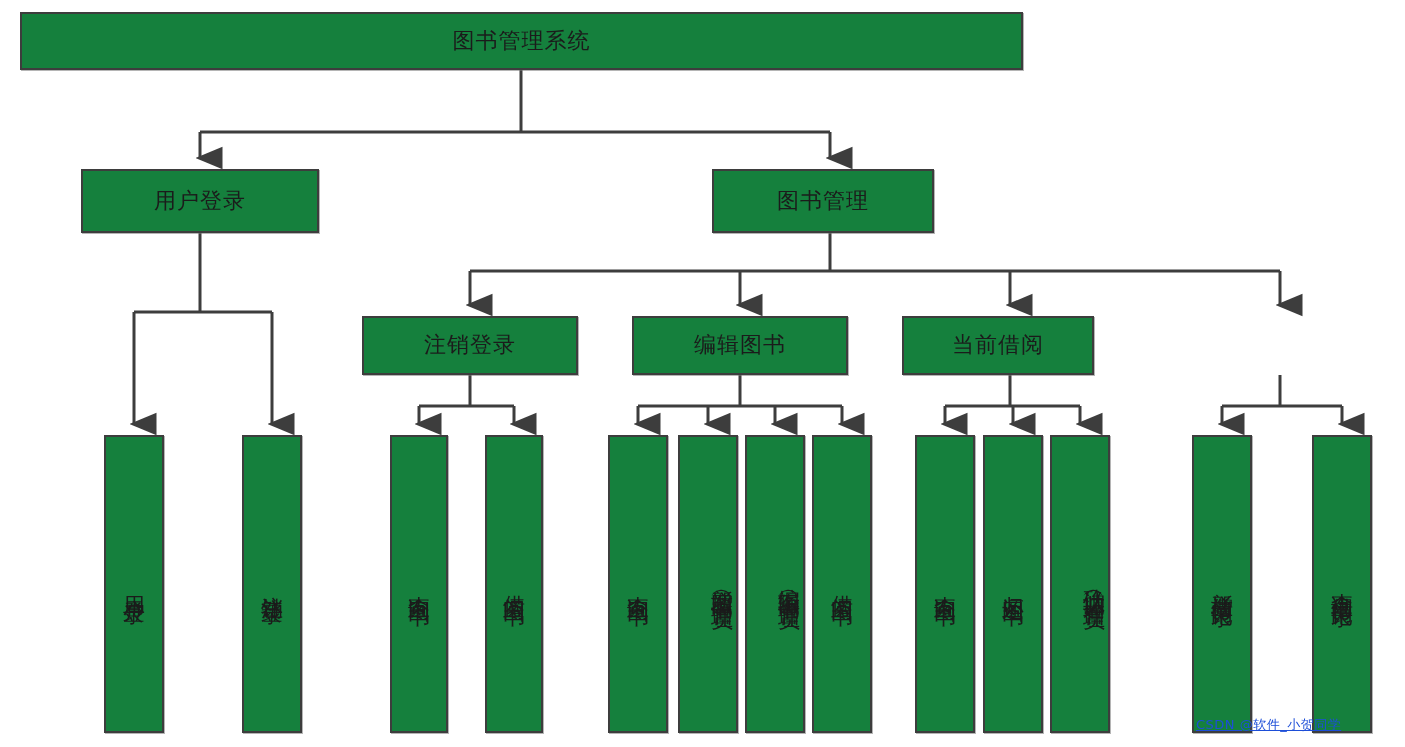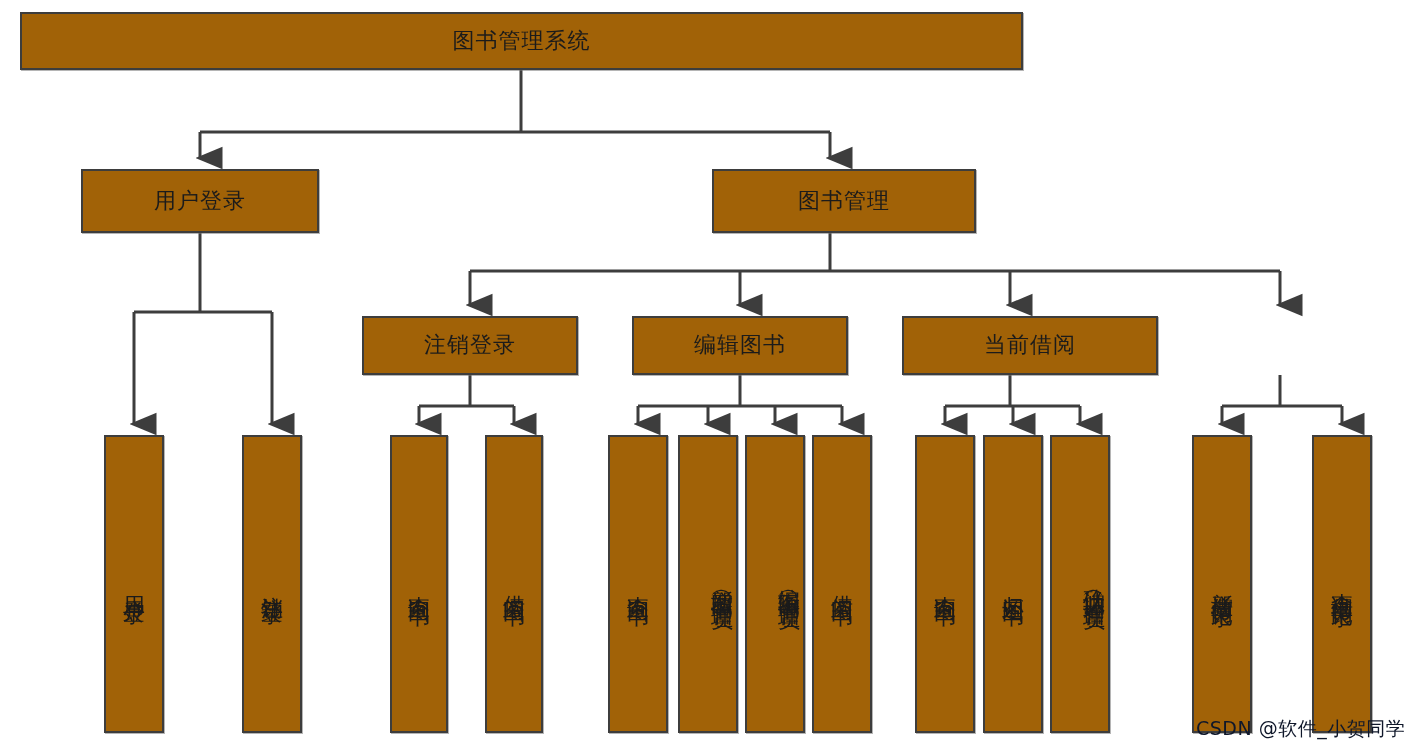--- a/index.html
+++ b/index.html
@@ -21,21 +21,21 @@
     position: absolute;
     left: 0;
     top: 0;
     width: 1405px;
     height: 747px;
   }
   .node {
     position: absolute;
     box-sizing: border-box;
     border: 2px solid #3d3d3d;
-    background: #a16207;
+    background: #15803d;
     display: flex;
     align-items: center;
     justify-content: center;
     color: #1b1b1b;
     box-shadow: 1px 1px 0 rgba(120,120,120,0.55);
   }
   .node.horiz {
     font-size: 22px;
     letter-spacing: 1px;
     line-height: 1.1;
@@ -49,25 +49,26 @@
     padding-top: 6px;
     padding-bottom: 6px;
     align-items: flex-start;
     justify-content: center;
   }
   .node.vert.tall {
     align-items: center;
   }
   .watermark {
     position: absolute;
-    color: #0f172a;
-    font-size: 19px;
+    color: #1d4ed8;
+    font-size: 13px;
     letter-spacing: 0.5px;
     white-space: nowrap;
     pointer-events: none;
+    text-decoration: underline;
   }
 </style>
 </head>
 <body>
 
 <div id="canvas">
 
   <svg id="edges" viewBox="0 0 1405 747" xmlns="http://www.w3.org/2000/svg">
     <defs>
       <marker id="arrow" viewBox="0 0 12 12" refX="6" refY="10" markerWidth="9" markerHeight="9" orient="auto-start-reverse">
@@ -114,25 +115,25 @@
       <path d="M 1280 375 L 1280 406"></path>
       <path d="M 1222 406 L 1342 406"></path>
       <path d="M 1222 406 L 1222 424" marker-end="url(#arrow)"></path>
       <path d="M 1342 406 L 1342 424" marker-end="url(#arrow)"></path>
     </g>
   </svg>
 
   <div class="node horiz" id="node-root" style="left: 20px; top: 12px; width: 1003px; height: 58px;">图书管理系统</div>
 
   <div class="node horiz" id="node-user-login" style="left: 81px; top: 169px; width: 238px; height: 64px;">用户登录</div>
-  <div class="node horiz" id="node-book-manage" style="left: 712px; top: 169px; width: 264px; height: 64px;">图书管理</div>
+  <div class="node horiz" id="node-book-manage" style="left: 712px; top: 169px; width: 222px; height: 64px;">图书管理</div>
 
   <div class="node horiz" id="node-new-book-recommend" style="left: 362px; top: 316px; width: 216px; height: 59px;">注销登录</div>
   <div class="node horiz" id="node-book-borrow" style="left: 632px; top: 316px; width: 216px; height: 59px;">编辑图书</div>
-  <div class="node horiz" id="node-current-borrow" style="left: 902px; top: 316px; width: 256px; height: 59px;">当前借阅</div>
+  <div class="node horiz" id="node-current-borrow" style="left: 902px; top: 316px; width: 192px; height: 59px;">当前借阅</div>
 
   <div class="node vert tall" style="left: 104px; top: 435px; width: 60px; height: 298px;">用户登录</div>
   <div class="node vert tall" style="left: 242px; top: 435px; width: 60px; height: 298px;">注销登录</div>
   <div class="node vert tall" style="left: 390px; top: 435px; width: 58px; height: 298px;">查询图书</div>
   <div class="node vert tall" style="left: 485px; top: 435px; width: 58px; height: 298px;">借阅图书</div>
   <div class="node vert tall" style="left: 608px; top: 435px; width: 60px; height: 298px;">查询图书</div>
   <div class="node vert" style="left: 678px; top: 435px; width: 60px; height: 298px;">新增图书（管理员）</div>
   <div class="node vert" style="left: 745px; top: 435px; width: 60px; height: 298px;">编辑图书（管理员）</div>
   <div class="node vert tall" style="left: 812px; top: 435px; width: 60px; height: 298px;">借阅图书</div>
   <div class="node vert tall" style="left: 915px; top: 435px; width: 60px; height: 298px;">查询图书</div>

